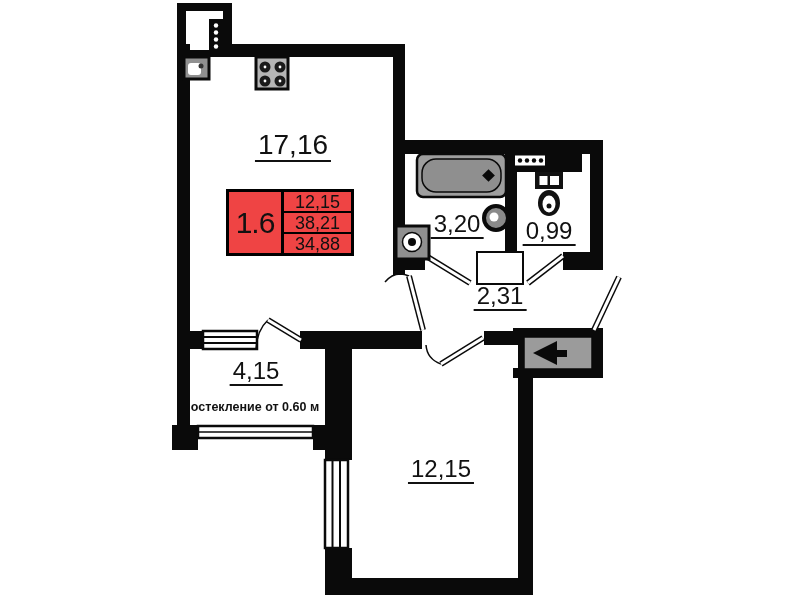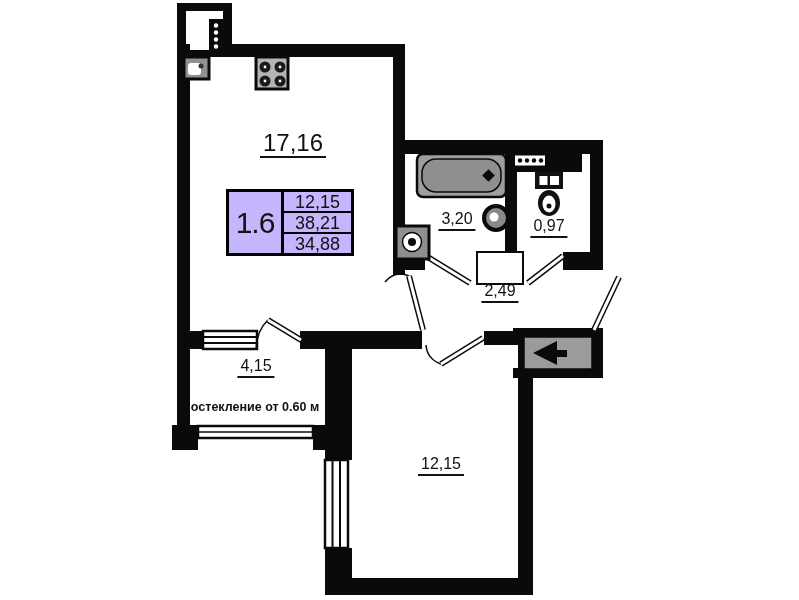--- a/index.html
+++ b/index.html
@@ -8,46 +8,46 @@
     background:#ffffff;
     font-family:"Liberation Sans", sans-serif;
     position:relative;
     overflow:hidden;
   }
   .plan{position:absolute;left:0;top:0;width:799px;height:600px;}
   .plan svg{position:absolute;left:0;top:0;}
   .rlabel{
     position:absolute;
     transform:translateX(-50%);
-    font-size:16px;
+    font-size:24px;
     color:#111;
     white-space:nowrap;
     text-align:center;
   }
   .rlabel .u{
     display:inline-block;
     border-bottom:2px solid #111;
     padding:0 3px 1px 3px;
     line-height:1.05;
   }
-  .rlabel.big{font-size:24px;}
+  .rlabel.big{font-size:28px;}
   .glazing{
     position:absolute;
     transform:translateX(-50%);
     font-size:12.5px;
     font-weight:bold;
     color:#111;
     white-space:nowrap;
   }
   .unit-table{
     position:absolute;
     left:226px;top:189px;
     display:flex;
     border:3px solid #000;
-    background:#c4b5fd;
+    background:#ef4444;
     color:#111;
   }
   .unit-id{
     width:52px;
     display:flex;align-items:center;justify-content:center;
     font-size:30px;
     border-right:3px solid #000;
     letter-spacing:-1px;
   }
   .unit-rows{display:flex;flex-direction:column;width:67px;}
@@ -220,24 +220,24 @@
   </g>
 </svg>
 
 <div class="rlabel big" style="left:293px;top:129px;">
   <span class="u">17,16</span>
 </div>
 <div class="rlabel" style="left:457px;top:210px;">
   <span class="u">3,20</span>
 </div>
 <div class="rlabel" style="left:549px;top:217px;">
-  <span class="u">0,97</span>
+  <span class="u">0,99</span>
 </div>
 <div class="rlabel" style="left:500px;top:282px;">
-  <span class="u">2,49</span>
+  <span class="u">2,31</span>
 </div>
 <div class="rlabel" style="left:256px;top:357px;">
   <span class="u">4,15</span>
 </div>
 <div class="rlabel" style="left:441px;top:455px;">
   <span class="u">12,15</span>
 </div>
 
 <div class="glazing" style="left:255px;top:400px;">остекление от 0.60 м</div>
 

